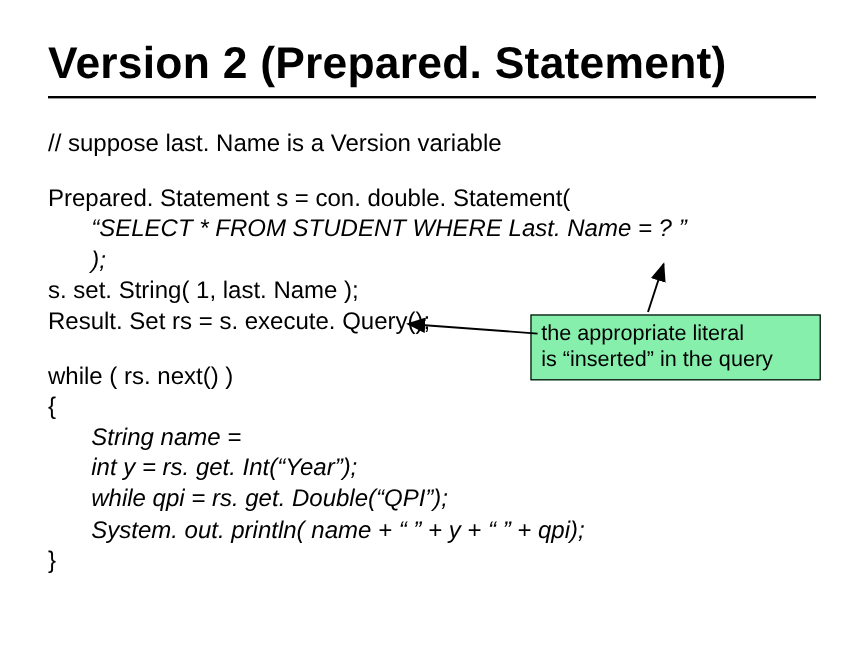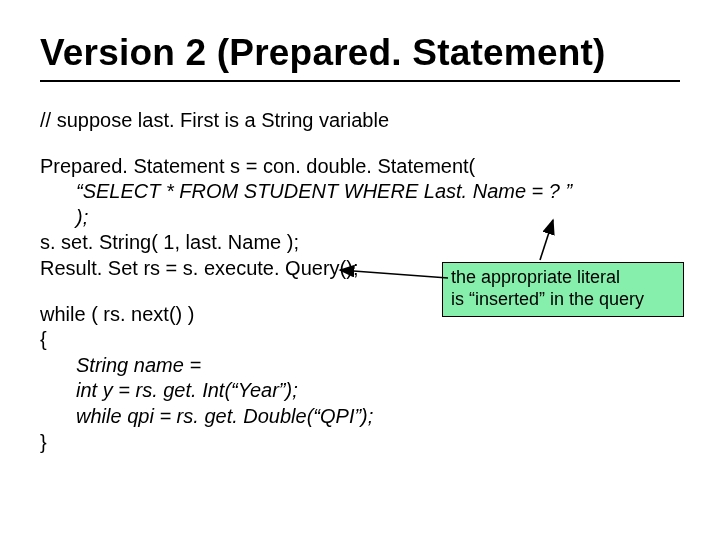--- a/index.html
+++ b/index.html
@@ -65,36 +65,37 @@
 </head>
 <body>
 
 <div class="slide">
 
   <div class="title">Version 2 (Prepared. Statement)</div>
   <hr class="rule">
 
   <div class="body">
 
-    <div class="para">// suppose last. First is a String variable</div>
+    <div class="para">// suppose last. Name is a Version variable</div>
 
     <div class="para">
       <div>Prepared. Statement s = con. double. Statement(</div>
       <div class="indent1">“SELECT * FROM STUDENT WHERE Last. Name = ? ”</div>
       <div class="indent1">);</div>
       <div>s. set. String( 1, last. Name );</div>
       <div>Result. Set rs = s. execute. Query();</div>
     </div>
 
     <div class="para">
       <div>while ( rs. next() )</div>
       <div>{</div>
       <div class="indent1">String name =</div>
       <div class="indent1">int y = rs. get. Int(“Year”);</div>
       <div class="indent1">while qpi = rs. get. Double(“QPI”);</div>
+      <div class="indent1">System. out. println( name + “ ” + y + “ ” + qpi);</div>
       <div>}</div>
     </div>
 
   </div>
 
   <div class="callout">
     <div>the appropriate literal</div>
     <div>is “inserted” in the query</div>
   </div>
 

